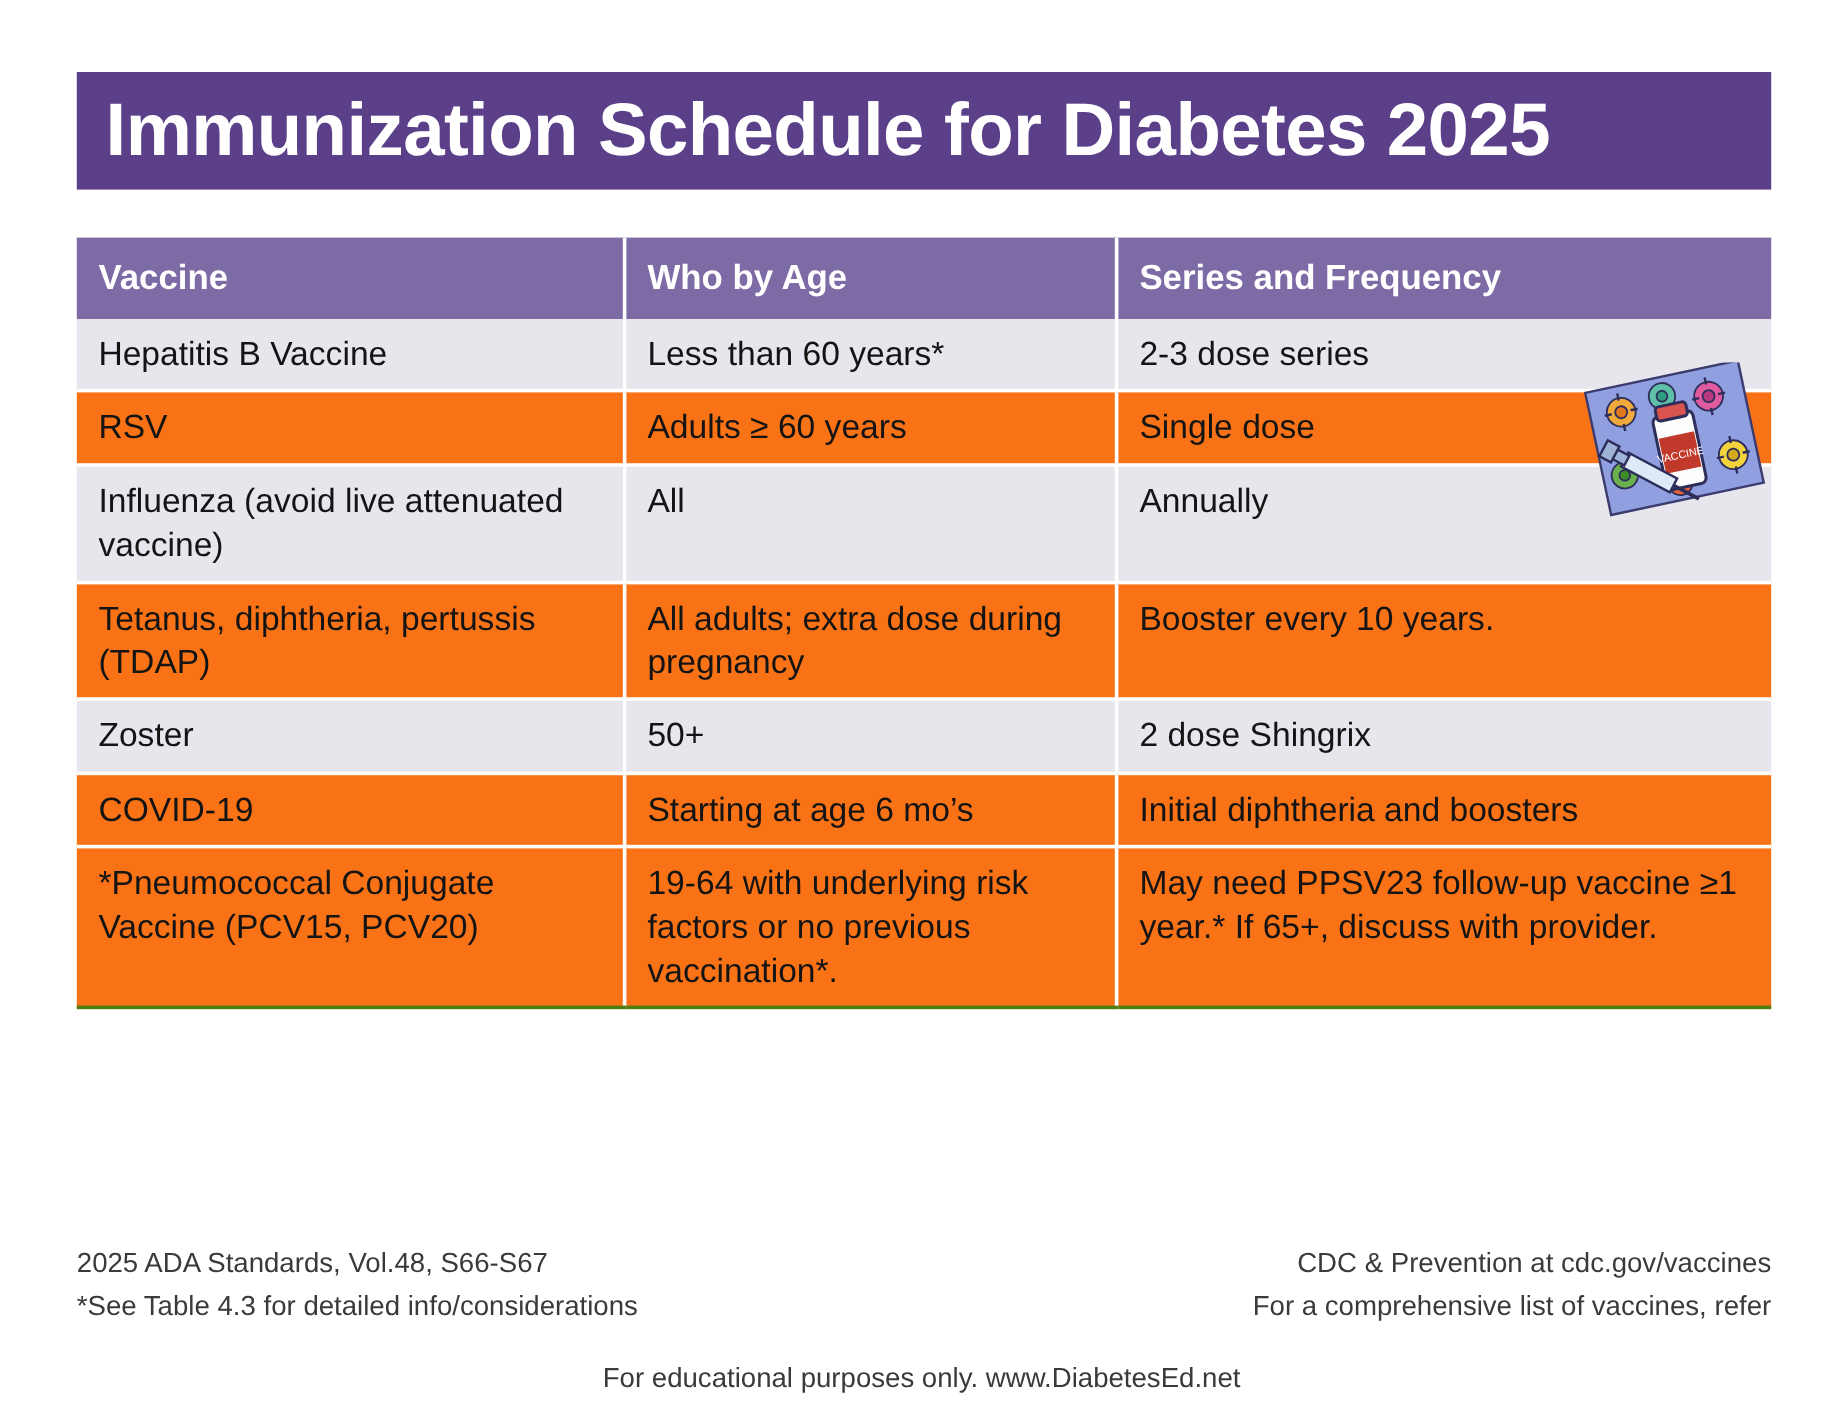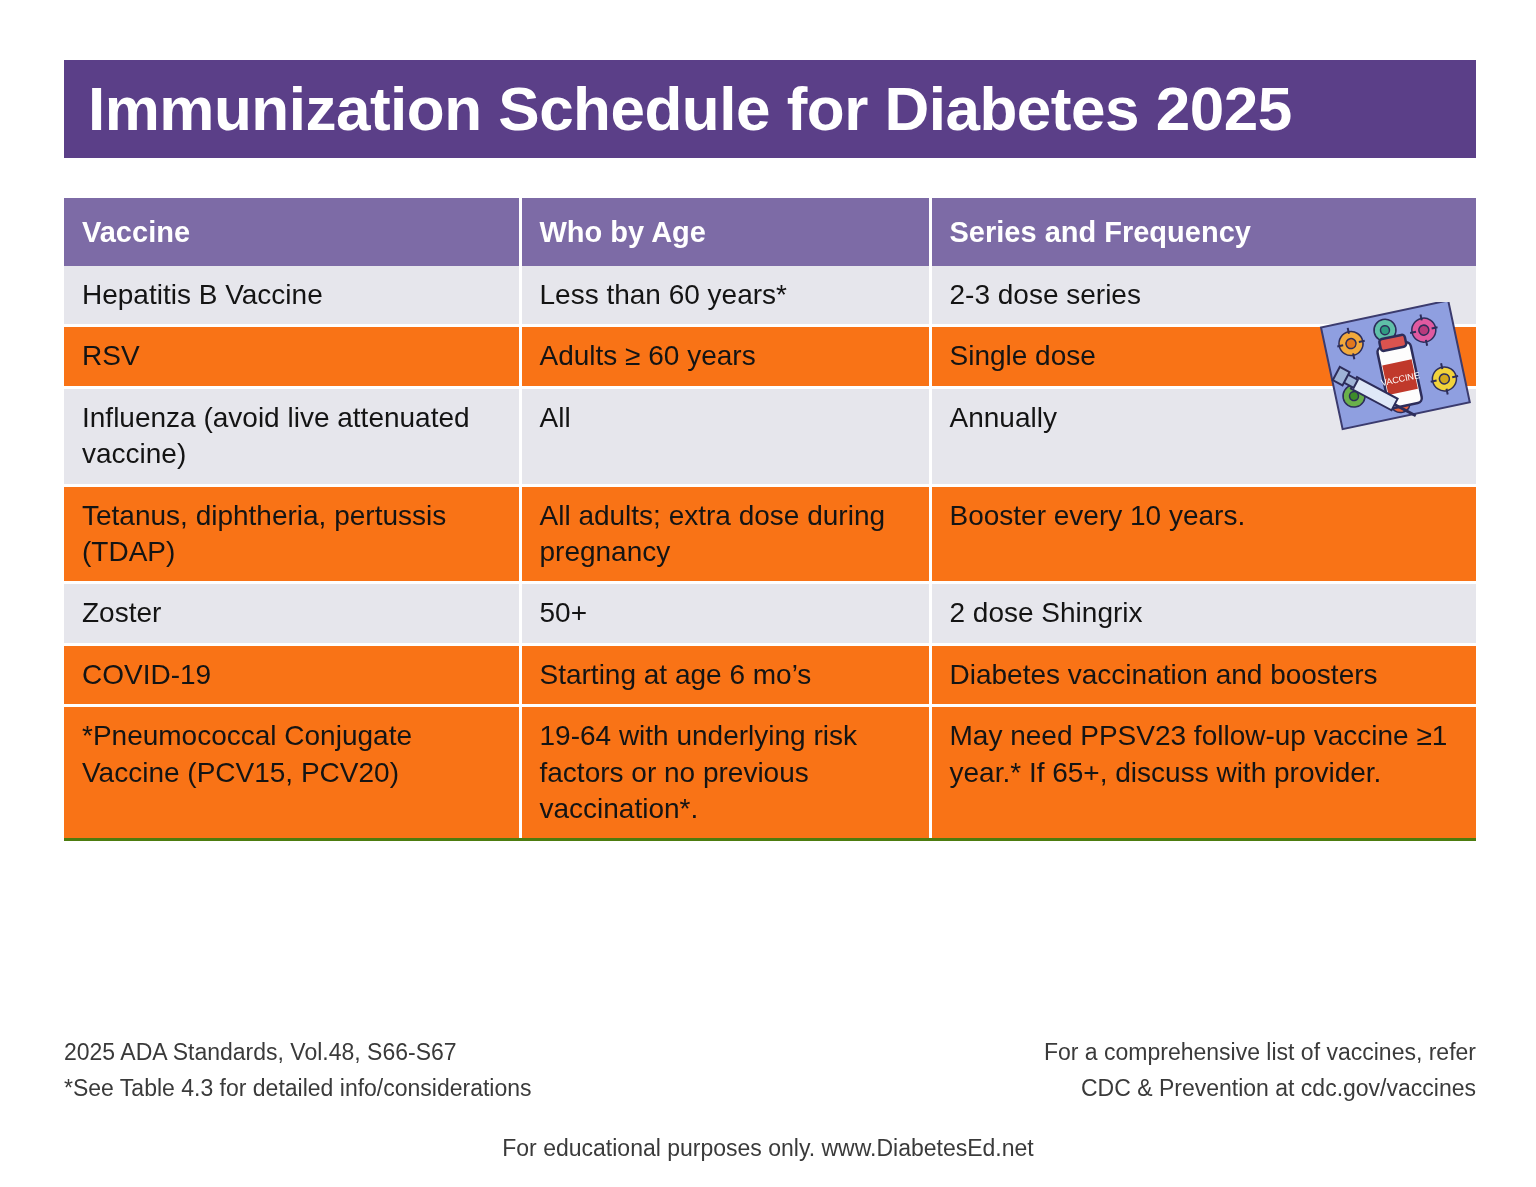--- a/index.html
+++ b/index.html
@@ -156,21 +156,21 @@
         <td>Booster every 10 years.</td>
       </tr>
       <tr class="odd">
         <td>Zoster</td>
         <td>50+</td>
         <td>2 dose Shingrix</td>
       </tr>
       <tr class="even">
         <td>COVID-19</td>
         <td>Starting at age 6 mo’s</td>
-        <td>Diabetes vaccination and boosters</td>
+        <td>Initial diphtheria and boosters</td>
       </tr>
       <tr class="even">
         <td>*Pneumococcal Conjugate Vaccine (PCV15, PCV20)</td>
         <td> 19-64 with underlying risk factors or no previous vaccination*.</td>
         <td>May need PPSV23 follow-up vaccine ≥1 year.* If 65+, discuss with provider.</td>
       </tr>
     </tbody>
   </table>
 
   <svg class="vaccine-art" viewBox="0 0 168 140" xmlns="http://www.w3.org/2000/svg">
@@ -222,20 +222,20 @@
       </g>
     </g>
   </svg>
 
   <div class="footnotes">
     <div class="left">
       <div>2025 ADA Standards, Vol.48, S66-S67</div>
       <div>*See Table 4.3 for detailed info/considerations</div>
     </div>
     <div class="right">
+      <div>CDC &amp; Prevention at cdc.gov/vaccines</div>
       <div>For a comprehensive list of vaccines, refer</div>
-      <div>CDC &amp; Prevention at cdc.gov/vaccines</div>
     </div>
   </div>
 
   <div class="credit">For educational purposes only.  www.DiabetesEd.net</div>
 
 </div>
 
 </body></html>

